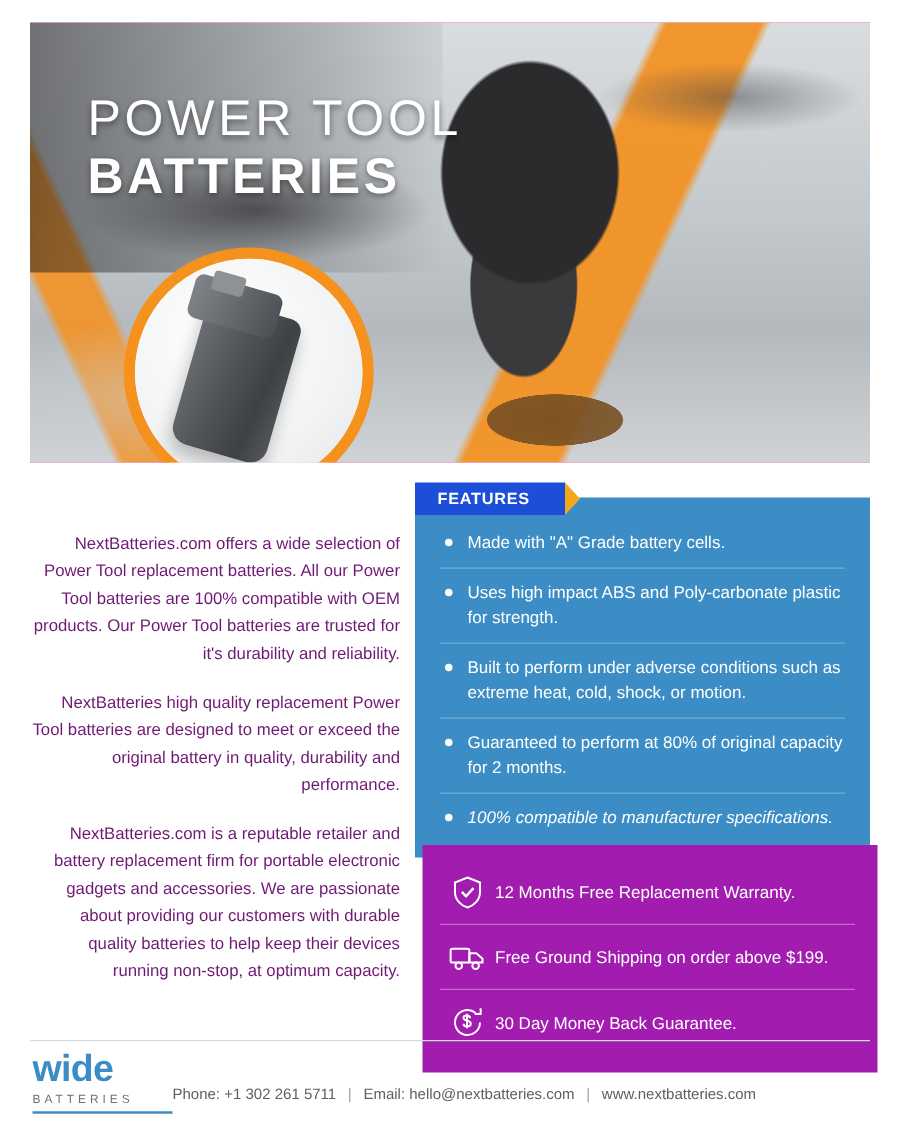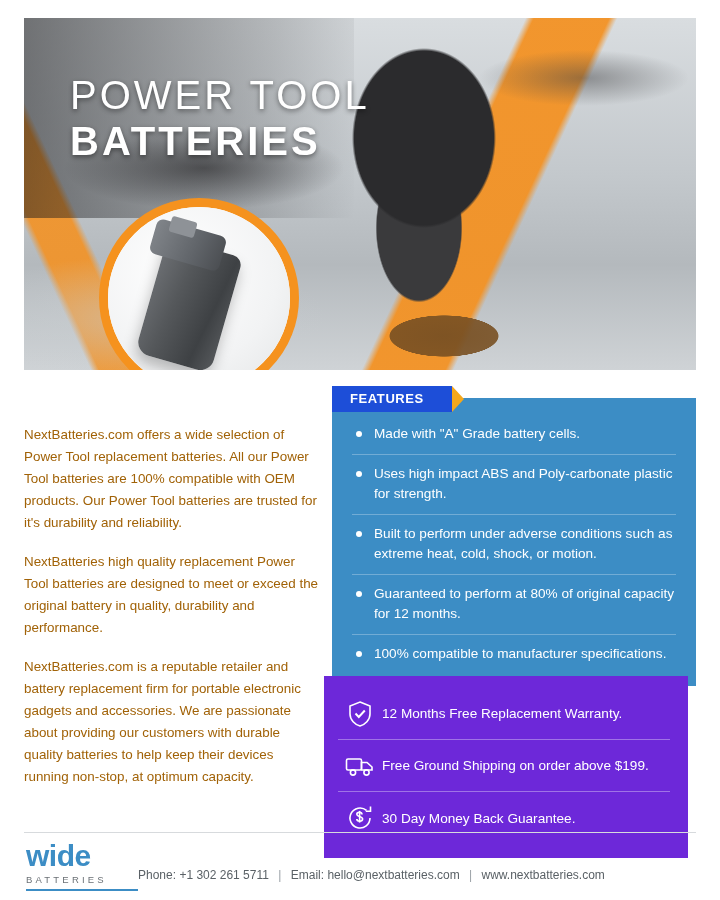--- a/index.html
+++ b/index.html
@@ -120,24 +120,25 @@
   }
 
   
   .left-col {
     position: absolute;
     left: 24px;
     top: 424px;
     width: 296px;
   }
   .left-col p {
-    color: #a16207;
+    color: #701a75;
     font-size: 13.4px;
     line-height: 22px;
     margin-bottom: 17px;
+    text-align: right;
   }
 
   
   .features {
     position: absolute;
     left: 332px;
     top: 398px;
     width: 364px;
     background: #3c8dc5;
     padding: 26px 20px 20px 20px;
@@ -166,37 +167,37 @@
   .feat-list { list-style: none; }
   .feat-list li {
     position: relative;
     color: #ffffff;
     font-size: 13.6px;
     line-height: 20px;
     padding: 0 0 10px 22px;
     margin-bottom: 9px;
     border-bottom: 1px solid rgba(255,255,255,0.28);
   }
-  .feat-list li:last-child { border-bottom: none; padding-bottom: 2px; margin-bottom: 0; }
+  .feat-list li:last-child { border-bottom: none; padding-bottom: 2px; margin-bottom: 0; font-style: italic; }
   .feat-list li .dot {
     position: absolute;
     left: 4px;
     top: 7px;
     width: 6px; height: 6px;
     border-radius: 50%;
     background: #ffffff;
   }
 
   
   .benefits {
     position: absolute;
-    left: 324px;
+    left: 338px;
     top: 676px;
     width: 364px;
-    background: #6d28d9;
+    background: #a21caf;
     padding: 12px 18px 14px 14px;
   }
   .benefit-row {
     display: flex;
     align-items: center;
     min-height: 52px;
     border-bottom: 1px solid rgba(255,255,255,0.35);
   }
   .benefit-row:last-child { border-bottom: none; }
   .benefit-icon {
@@ -297,21 +298,21 @@
       <li>
         <span class="dot"></span>
         <span>Uses high impact ABS and Poly-carbonate plastic for strength.</span>
       </li>
       <li>
         <span class="dot"></span>
         <span>Built to perform under adverse conditions such as extreme heat, cold, shock, or motion.</span>
       </li>
       <li>
         <span class="dot"></span>
-        <span>Guaranteed to perform at 80% of original capacity for 12 months.</span>
+        <span>Guaranteed to perform at 80% of original capacity for 2 months.</span>
       </li>
       <li>
         <span class="dot"></span>
         <span>100% compatible to manufacturer specifications.</span>
       </li>
     </ul>
   </div>
 
   <div class="benefits">
 

